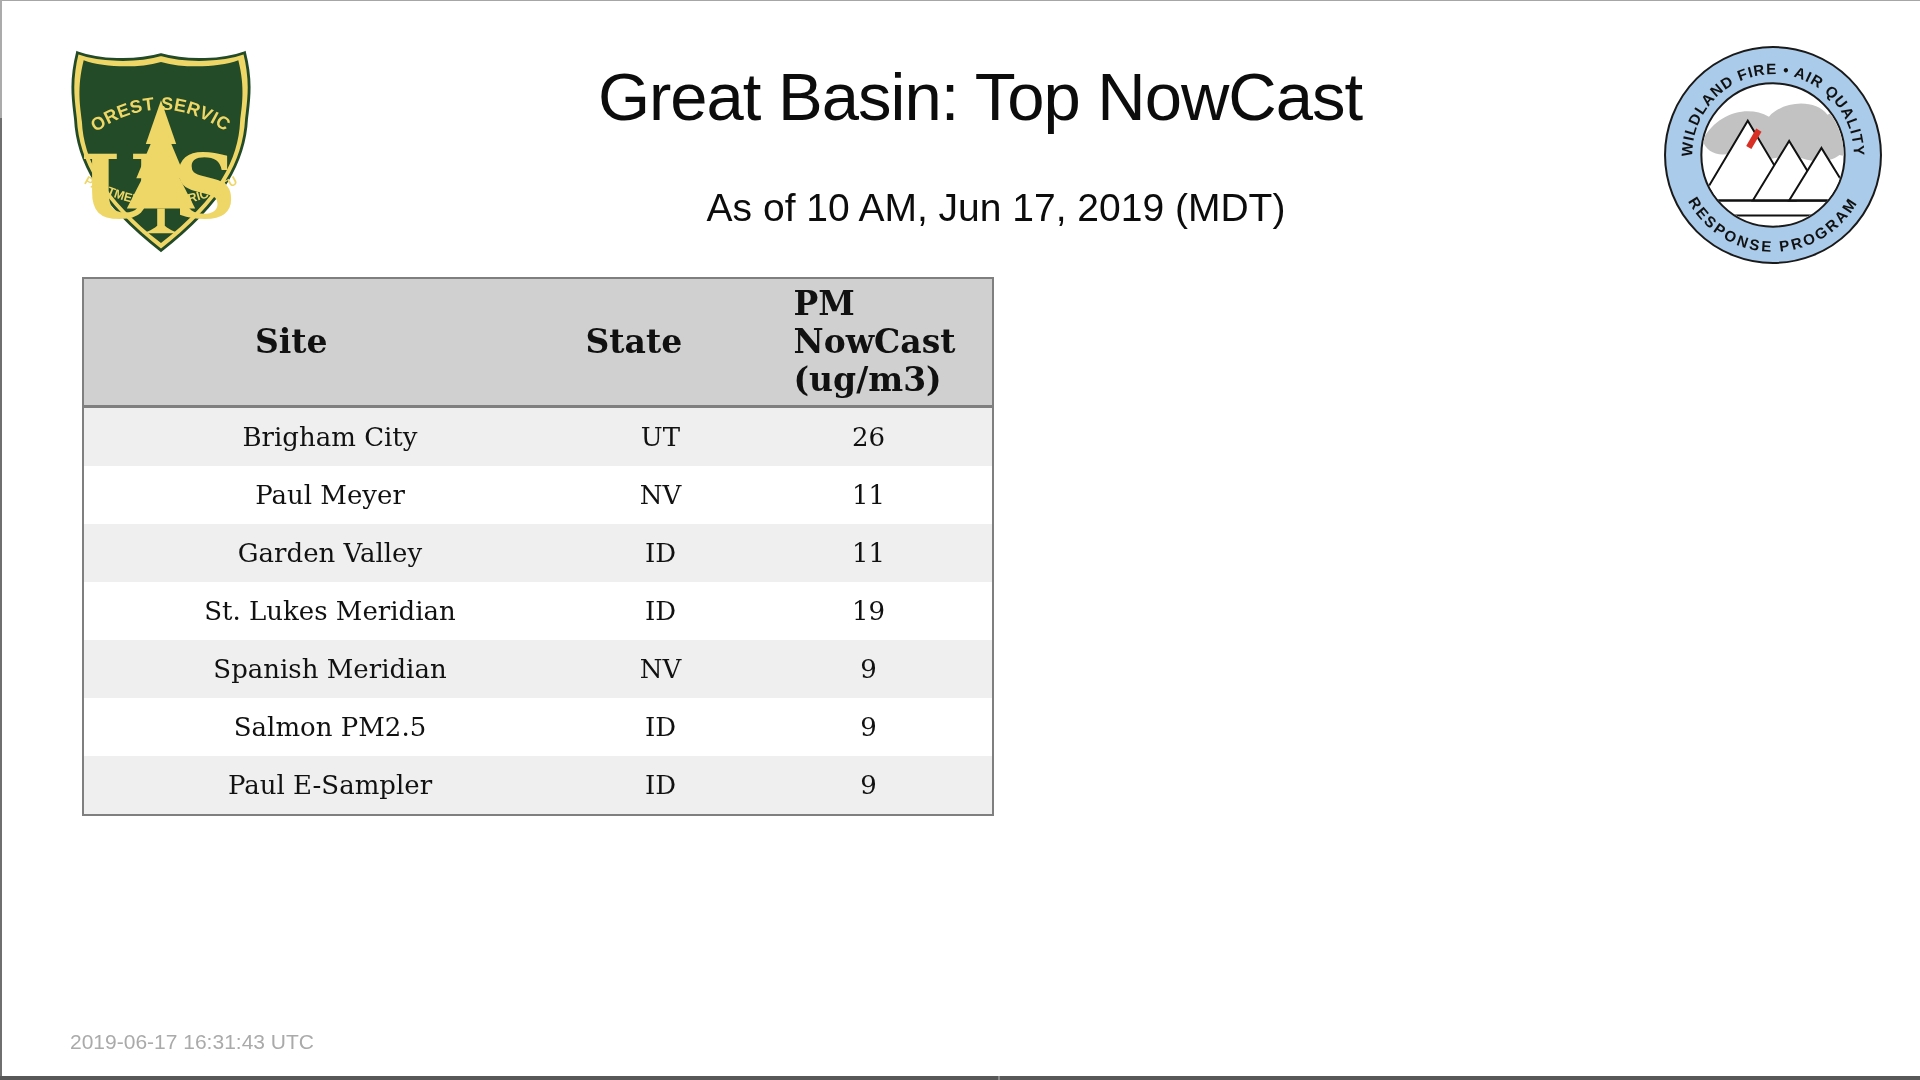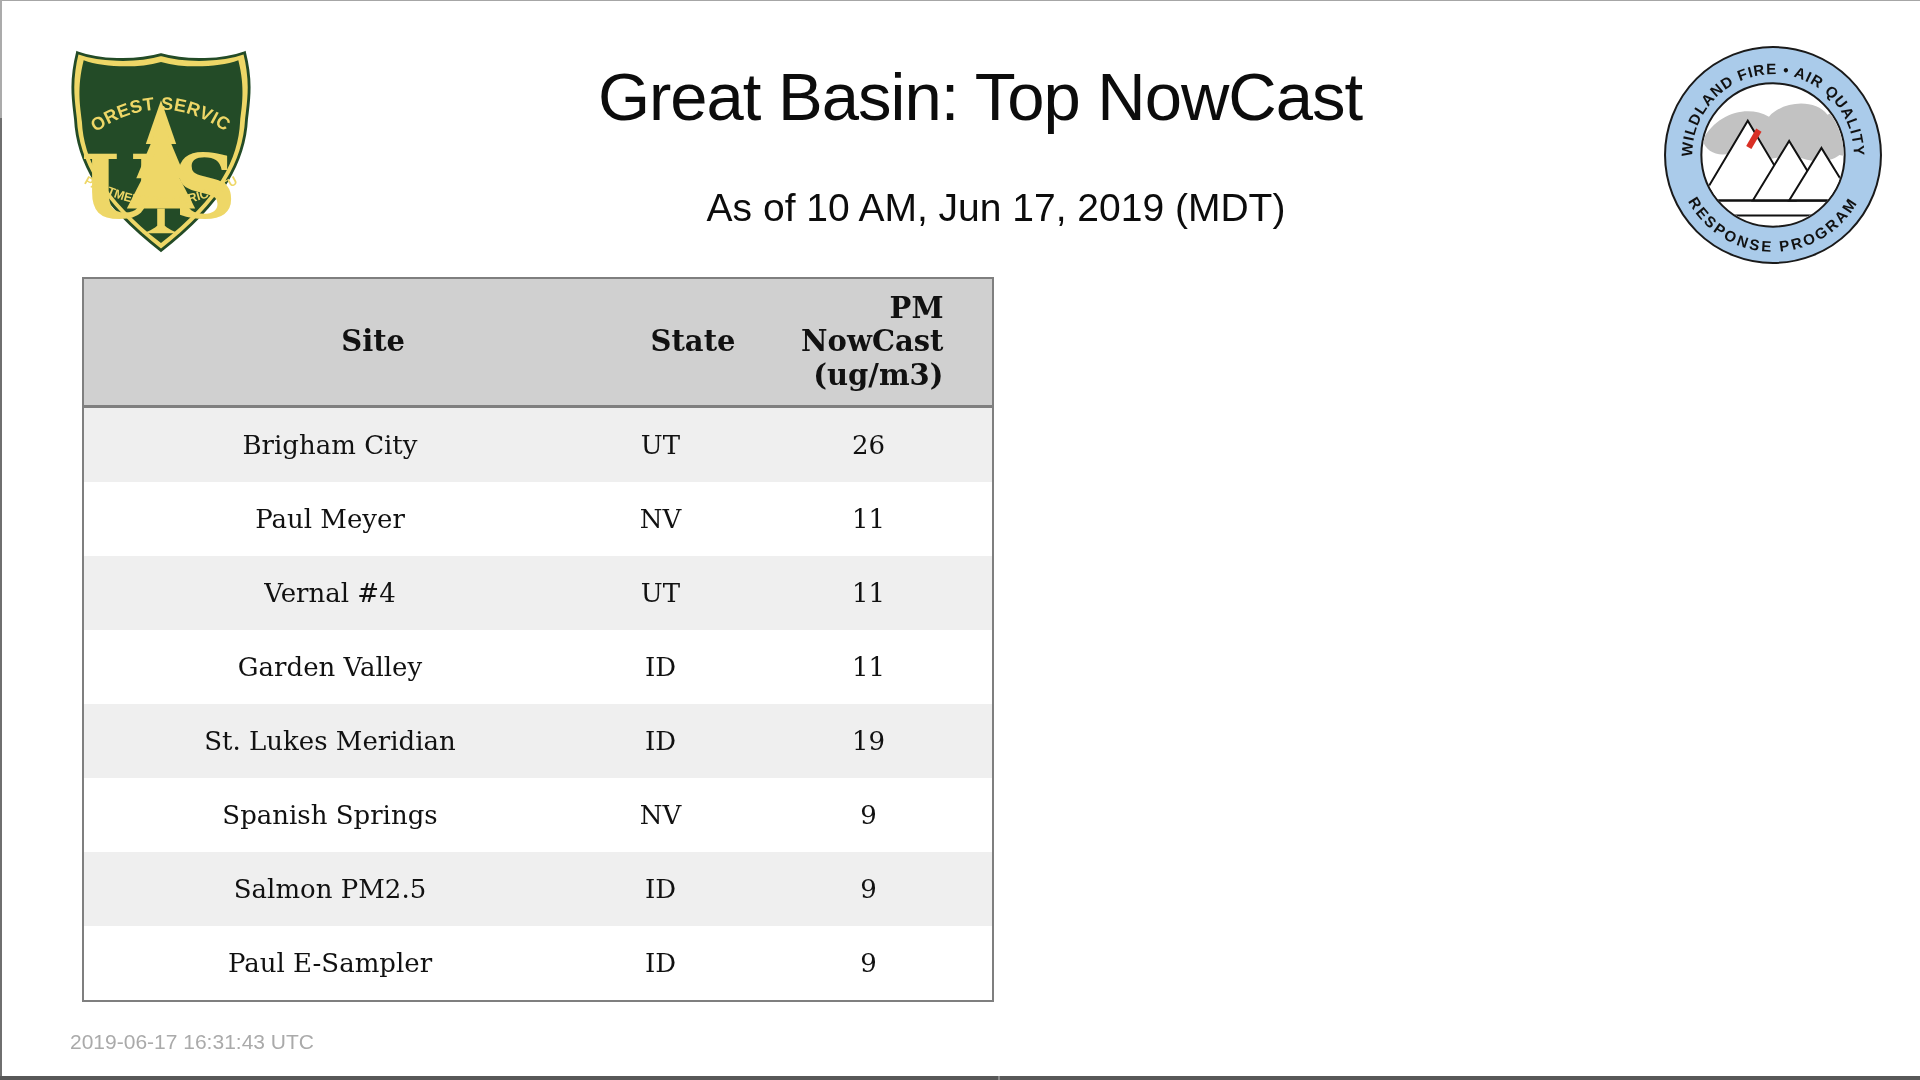--- a/index.html
+++ b/index.html
@@ -26,28 +26,28 @@
   .usfs-logo{position:absolute;left:66px;top:45px;width:190px;height:214px;}
   .wfaqrp-logo{position:absolute;left:1662px;top:44px;width:222px;height:222px;}
 
   
   table.nowcast{
     position:absolute;left:82px;top:277px;width:910px;
     border-collapse:collapse;border:2px solid #7f7f7f;table-layout:fixed;
     font-family:"DejaVu Serif","Liberation Serif",serif;
   }
   table.nowcast thead th{
-    height:126px;background:#d0d0d0;vertical-align:middle;text-align:right;
-    font-weight:bold;font-size:29px;line-height:1.15;color:#111;
+    height:126px;background:#d0d0d0;vertical-align:middle;text-align:left;
+    font-weight:bold;font-size:33px;line-height:1.15;color:#111;
     border-bottom:3px solid #7f7f7f;padding:0;
   }
   table.nowcast thead th .wrap{max-width:150px;margin:0 auto;}
   table.nowcast tbody td{
     height:58px;text-align:center;vertical-align:middle;
-    font-size:26px;color:#111;padding:8px;
+    font-size:26px;color:#111;padding:0;
   }
   table.nowcast tbody tr:nth-child(odd){background:#efefef;}
   table.nowcast tbody tr:nth-child(even){background:#ffffff;}
 
   .footer-timestamp{
     position:absolute;left:63px;top:1030px;
     font-size:21px;color:#aaaaaa;margin-left:7px;
   }
 </style>
 </head>
@@ -138,36 +138,31 @@
       <td>Brigham City</td>
       <td>UT</td>
       <td>26</td>
     </tr>
     <tr>
       <td>Paul Meyer</td>
       <td>NV</td>
       <td>11</td>
     </tr>
     <tr>
-      <td>Vernal #4</td>
-      <td>UT</td>
-      <td>11</td>
-    </tr>
-    <tr>
       <td>Garden Valley</td>
       <td>ID</td>
       <td>11</td>
     </tr>
     <tr>
       <td>St. Lukes Meridian</td>
       <td>ID</td>
       <td>19</td>
     </tr>
     <tr>
-      <td>Spanish Springs</td>
+      <td>Spanish Meridian</td>
       <td>NV</td>
       <td>9</td>
     </tr>
     <tr>
       <td>Salmon PM2.5</td>
       <td>ID</td>
       <td>9</td>
     </tr>
     <tr>
       <td>Paul E-Sampler</td>

